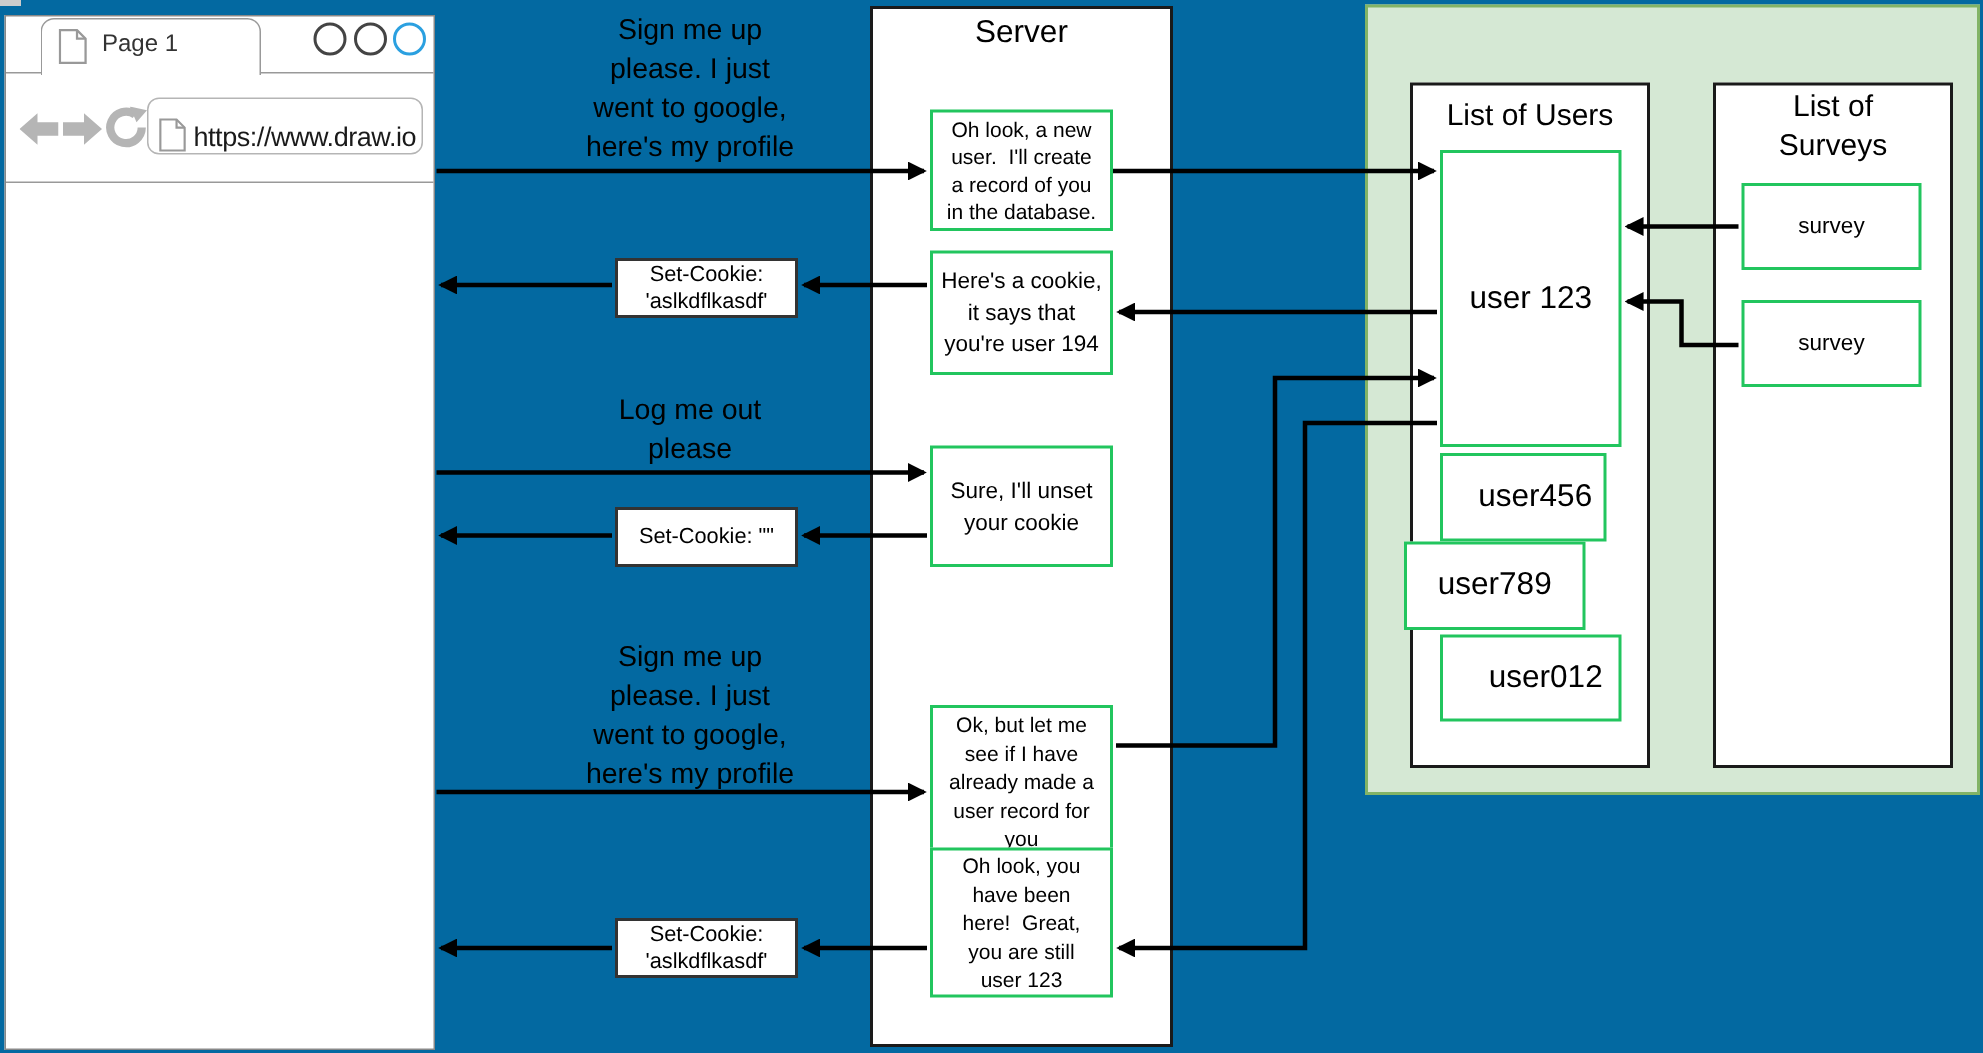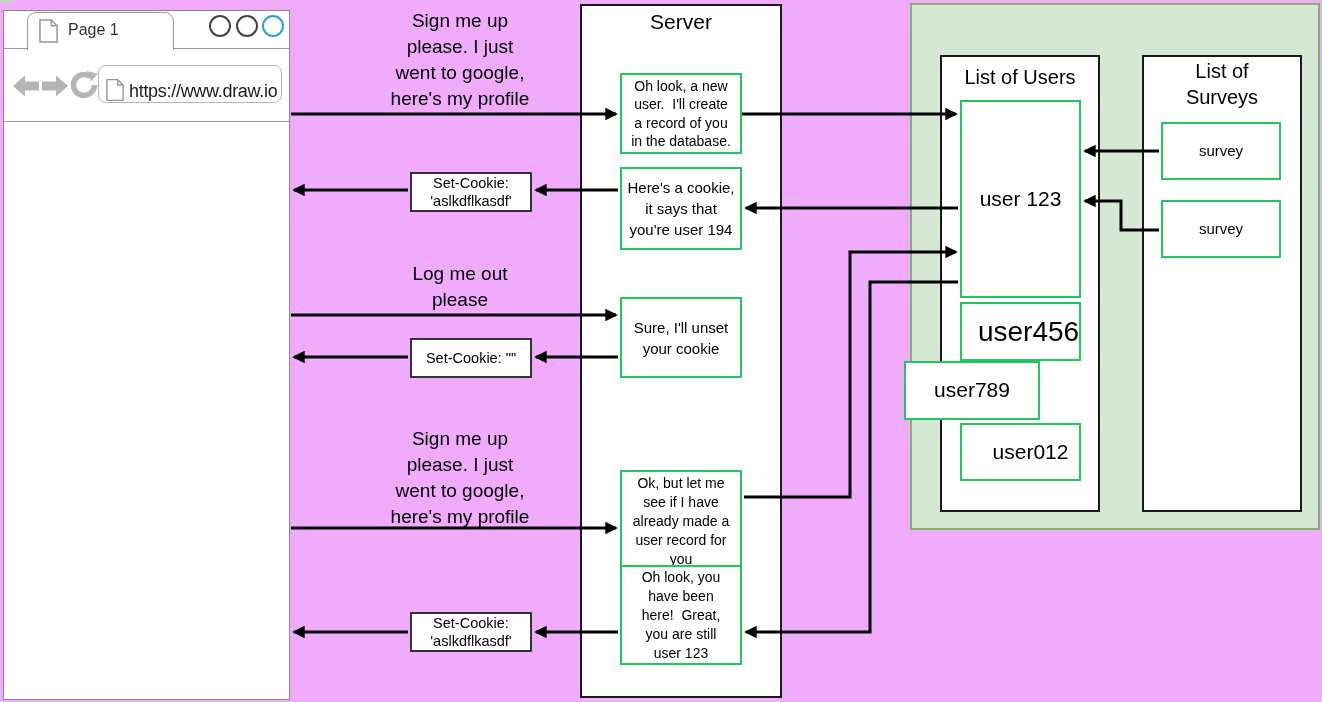--- a/index.html
+++ b/index.html
@@ -1,17 +1,17 @@
 <!DOCTYPE html>
 <html><head>
 <meta charset="utf-8">
 <style>
   html,body{margin:0;padding:0;background:#fff;}
   #stage{
-    position:relative;width:1322px;height:702px;background:#f0abfc;overflow:hidden;
+    position:relative;width:1322px;height:702px;background:#0369a1;overflow:hidden;
     font-family:"Liberation Sans","DejaVu Sans",sans-serif;color:#000;
   }
   .abs{position:absolute;box-sizing:border-box;}
   
   .node{
     position:absolute;box-sizing:border-box;background:#fff;border:2px solid #22c55e;
     display:flex;align-items:center;justify-content:center;text-align:center;
     white-space:pre-wrap;line-height:1.25;z-index:3;
   }
   .label{
@@ -30,22 +30,22 @@
   #annotation-signup-2{left:365px;top:426px;width:190px;font-size:19px;line-height:26px;}
   #setcookie-1,#setcookie-2,#setcookie-3{font-size:14.5px;line-height:18px;border-width:2px;border-color:#333;}
   #setcookie-1{left:410px;top:172px;width:122px;height:40px;}
   #setcookie-2{left:410px;top:338px;width:122px;height:40px;}
   #setcookie-3{left:410px;top:612px;width:122px;height:40px;}
   #mongo-box{left:910px;top:3px;width:410px;height:527px;background:#d5e8d4;border:2px solid #82b366;}
   #mongo-title{left:940px;top:11px;width:160px;font-size:21px;}
   #users-box{left:940px;top:55px;width:160px;height:457px;background:#fff;border:2px solid #1a1a1a;z-index:2;}
   #users-title{left:940px;top:66px;width:160px;font-size:20px;}
   #user-123{left:960px;top:100px;width:121px;height:198px;font-size:21px;}
-  #user-456{left:960px;top:302px;width:121px;height:59px;font-size:28px;padding-left:16px;}
-  #user-789{left:904px;top:361px;width:136px;height:59px;font-size:21px;}
+  #user-456{left:960px;top:302px;width:111px;height:59px;font-size:21px;padding-left:16px;}
+  #user-789{left:936px;top:361px;width:121px;height:59px;font-size:21px;}
   #user-012{left:960px;top:423px;width:121px;height:58px;font-size:21px;padding-left:20px;}
   #surveys-box{left:1142px;top:55px;width:160px;height:457px;background:#fff;border:2px solid #1a1a1a;z-index:2;}
   #surveys-title{left:1142px;top:58px;width:160px;font-size:20px;line-height:26px;}
   #survey-1{left:1161px;top:122px;width:120px;height:58px;font-size:15px;}
   #survey-2{left:1161px;top:200px;width:120px;height:58px;font-size:15px;}
   
   #arrow-layer{position:absolute;left:0;top:0;width:1322px;height:702px;z-index:10;pointer-events:none;}
   .arrow{fill:none;stroke:#000;stroke-width:3px;}
   
   #browser-window{left:3px;top:10px;width:287px;height:690px;border:1.5px solid #888;background:#fff;z-index:2;}

